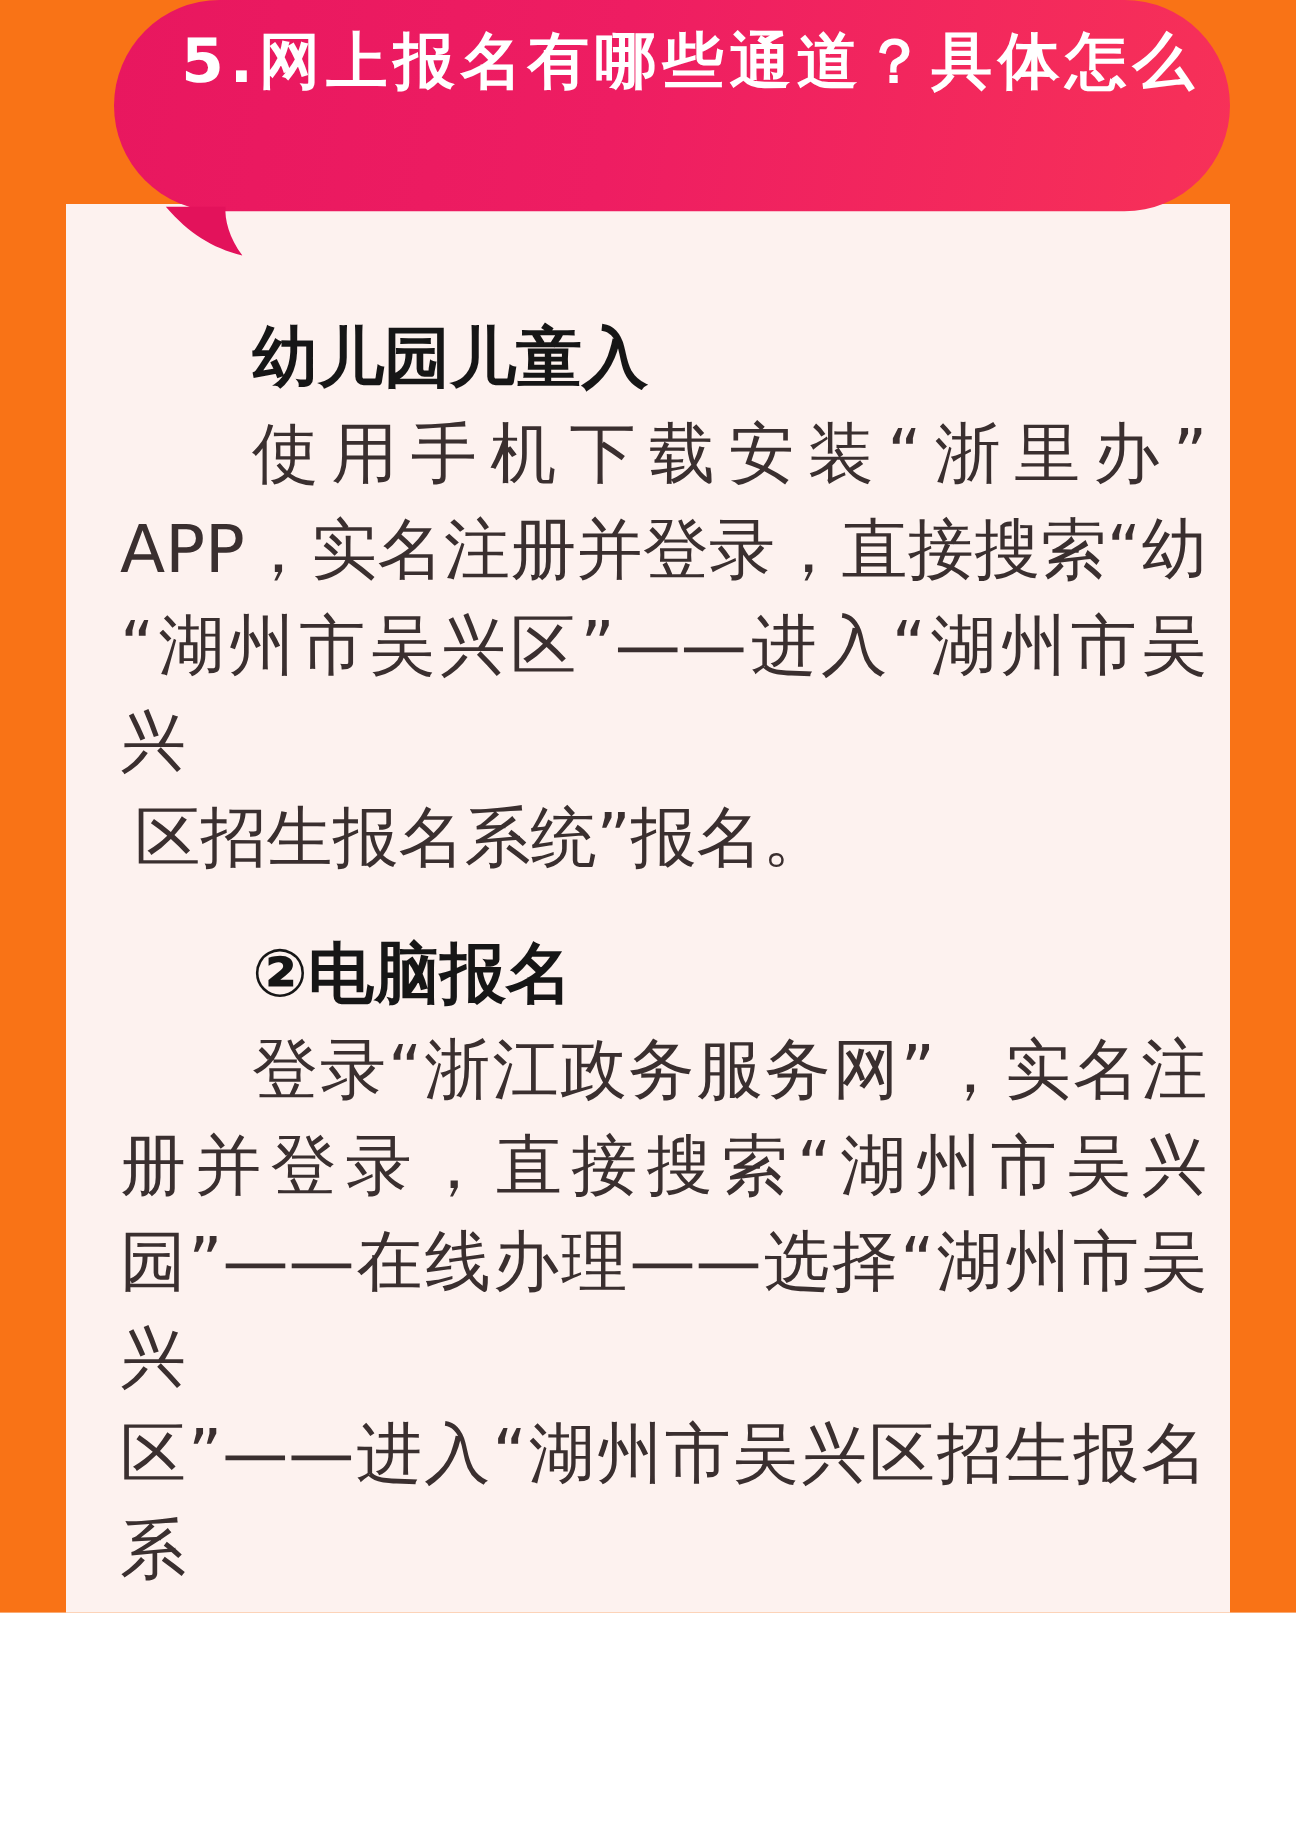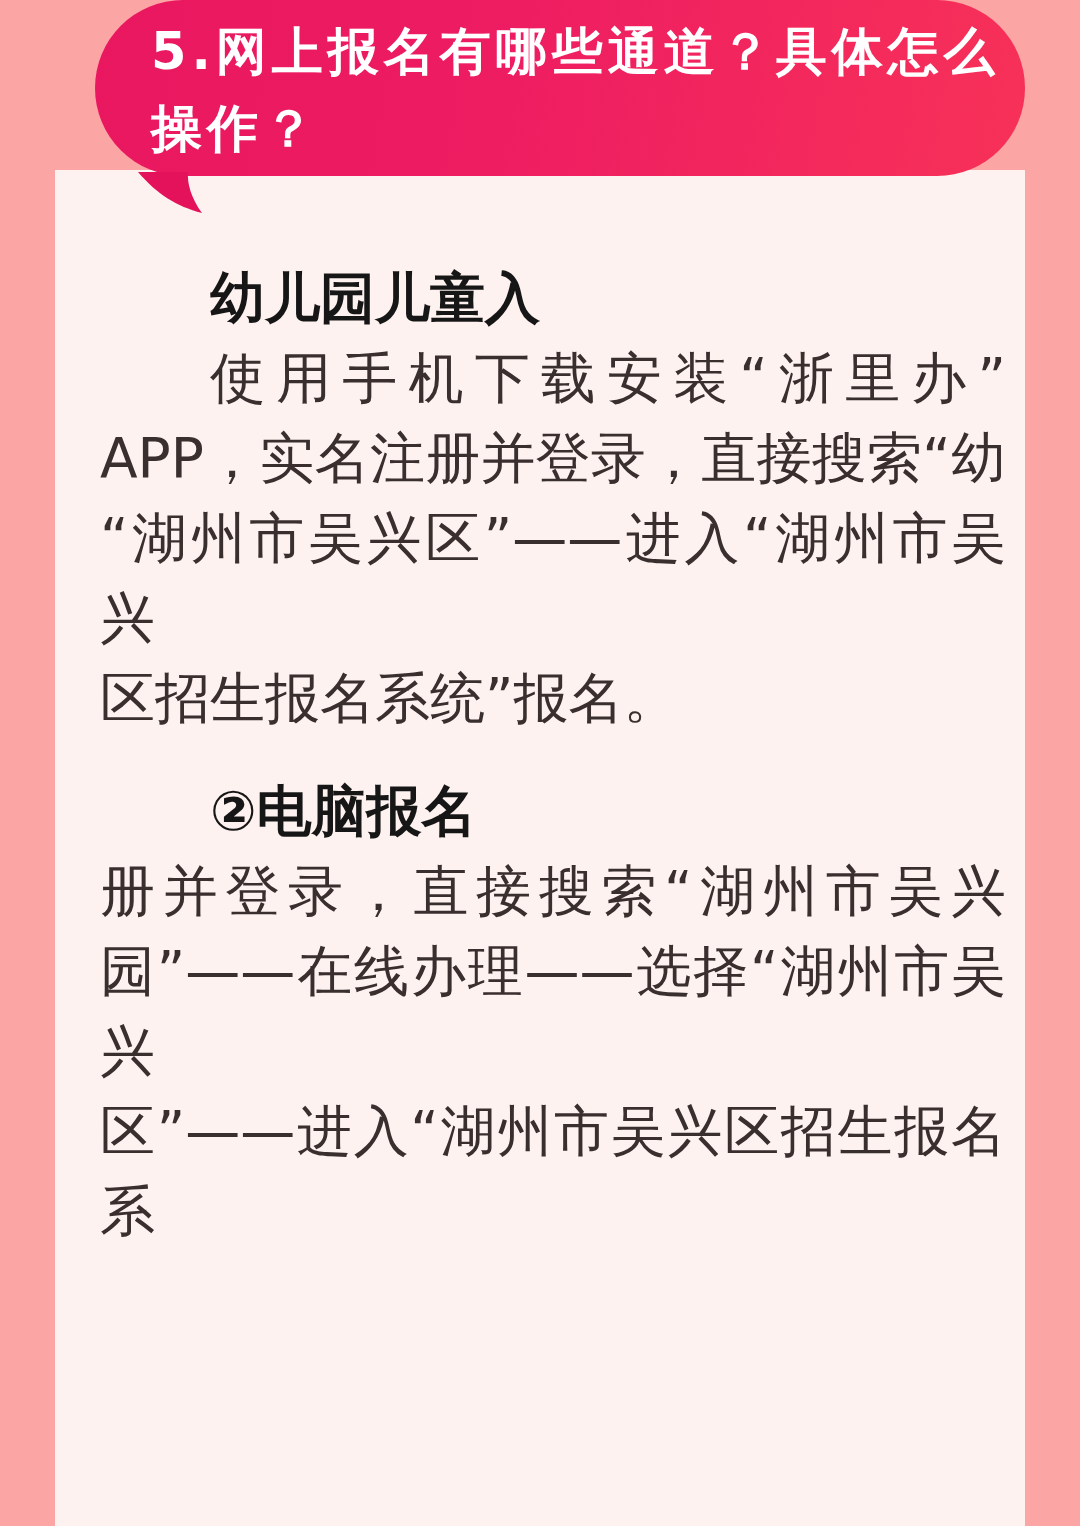--- a/index.html
+++ b/index.html
@@ -4,22 +4,22 @@
 <style>
   html, body {
     margin: 0;
     padding: 0;
     background: #ffffff;
     font-family: "DejaVu Sans", "Liberation Sans", sans-serif;
   }
   .page {
     position: relative;
     width: 1080px;
-    height: 1526px;
-    background: #fca5a5;
+    height: 1344px;
+    background: #f97316;
     overflow: hidden;
   }
   
   .card {
     position: absolute;
     left: 55px;
     top: 170px;
     width: 970px;
     height: 1356px;
     background: #fdf2ef;
@@ -59,55 +59,55 @@
     color: #3a2f2f;
     font-size: 55px;
     line-height: 80px;
   }
   .line {
     text-align: justify;
     text-align-last: justify;
     text-justify: inter-character;
   }
   .line.first { text-indent: 2em; }
-  .line.last { text-align-last: left; }
+  .line.last { text-align-last: left; margin-left: 12px; }
   .heading {
     font-weight: bold;
     color: #161616;
     text-indent: 2em;
     text-align-last: left;
     line-height: 80px;
   }
   .heading.second { margin-top: 33px; }
 </style>
 </head>
 <body>
 
 <div class="page">
 
   <div class="card"></div>
 
   <div class="bubble">
     <div class="bubble-inner">
       <div>5.网上报名有哪些通道？具体怎么</div>
-      <div>操作？</div>
     </div>
   </div>
 
   <svg class="bubble-tail" viewBox="0 0 78 42" xmlns="http://www.w3.org/2000/svg">
     <path d="M 0 0 C 20 23, 38 34, 64 41 C 53 26, 49 11, 50 0 Z" fill="#e3125b"></path>
   </svg>
 
   <div class="content">
 
     <div class="heading">幼儿园儿童入</div>
     <div class="line first">使用手机下载安装“浙里办”</div>
     <div class="line">APP，实名注册并登录，直接搜索“幼</div>
     <div class="line">“湖州市吴兴区”——进入“湖州市吴兴</div>
     <div class="line last">区招生报名系统”报名。</div>
 
     <div class="heading second">②电脑报名</div>
+    <div class="line first">登录“浙江政务服务网”，实名注</div>
     <div class="line">册并登录，直接搜索“湖州市吴兴</div>
     <div class="line">园”——在线办理——选择“湖州市吴兴</div>
     <div class="line">区”——进入“湖州市吴兴区招生报名系</div>
 
   </div>
 </div>
 
 </body></html>

